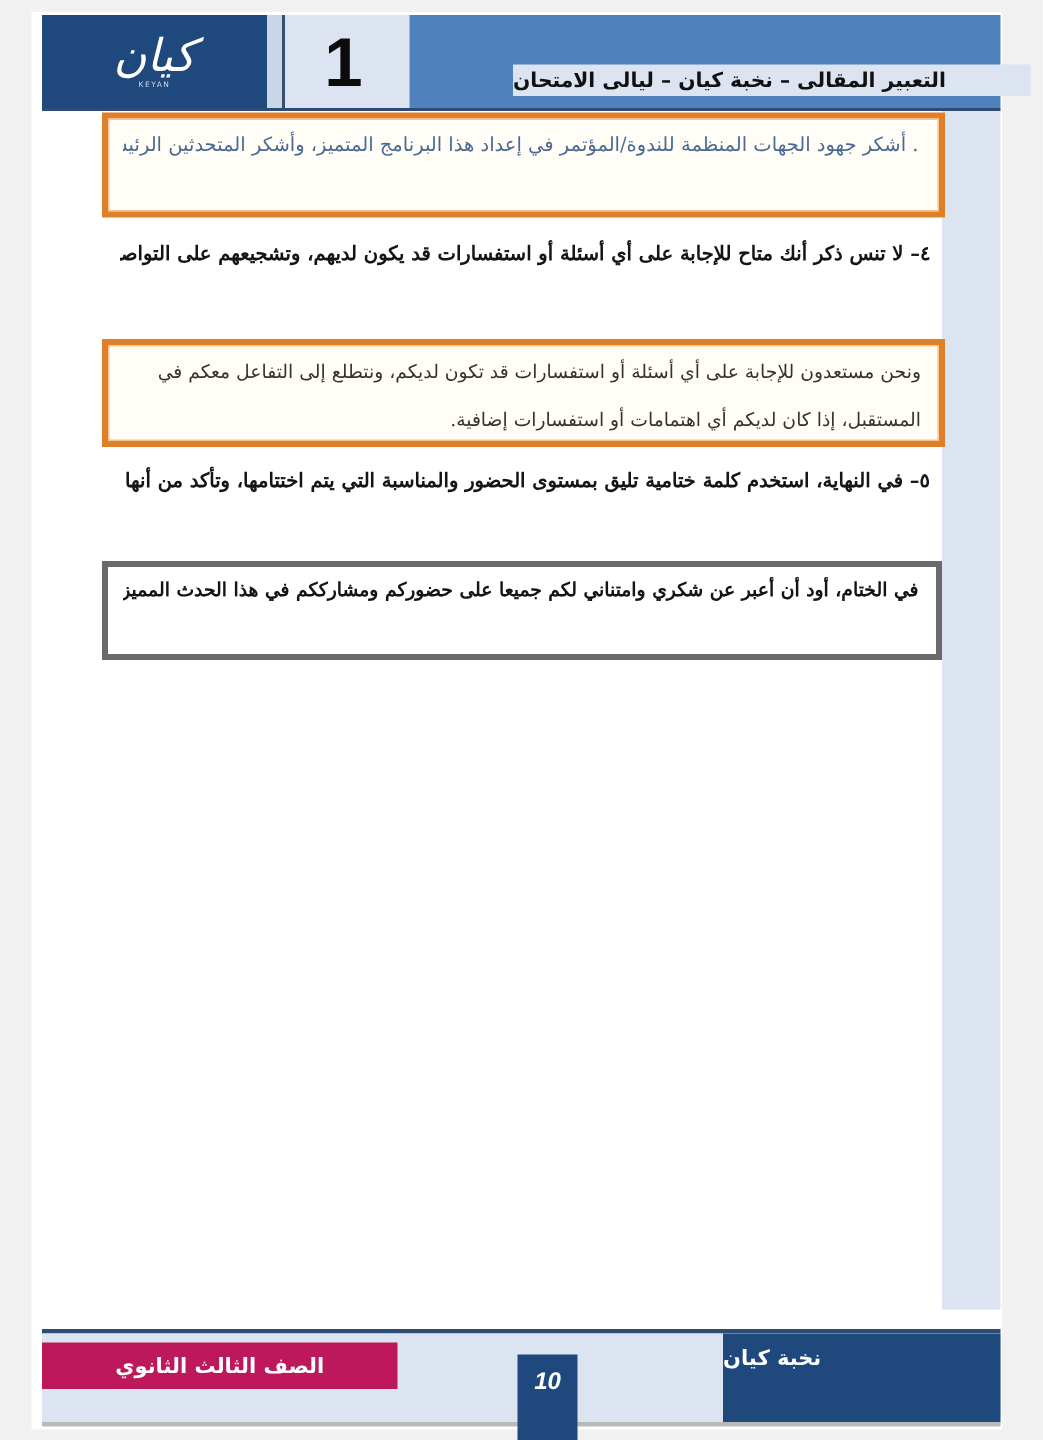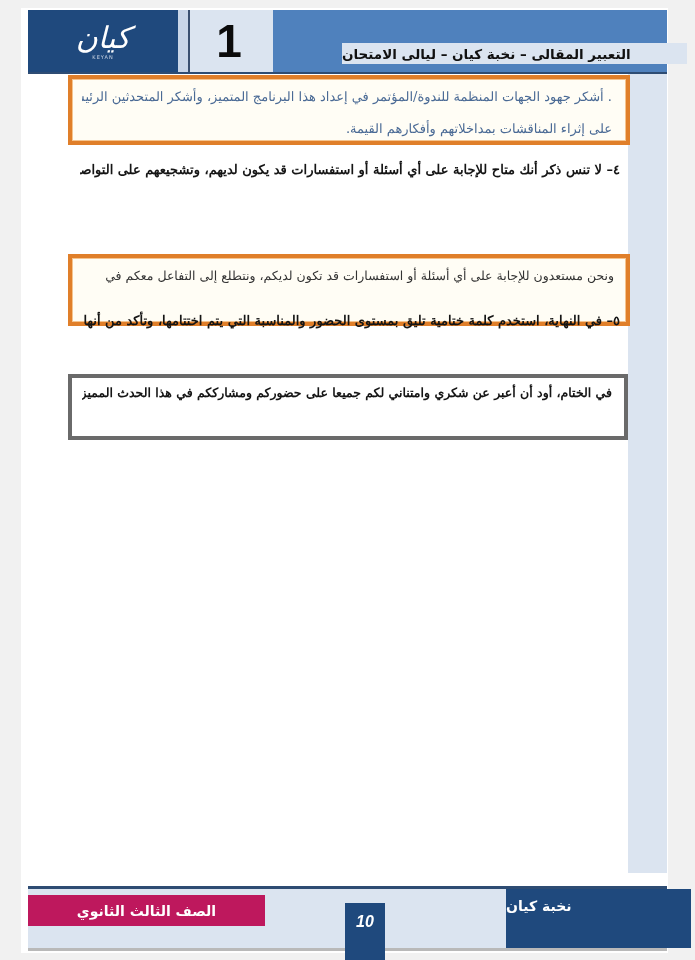--- a/index.html
+++ b/index.html
@@ -65,21 +65,20 @@
     position: absolute; direction: rtl; text-align: right;
     font-family: "DejaVu Serif", serif; font-weight: bold; font-size: 13px; color: #151515;
     line-height: 32px;
   }
   .para-4 { left: 80px; top: 154px; width: 540px; }
   .box-orange-2 {
     left: 68px; top: 226px; width: 562px; height: 72px;
     border: 4px solid #e07f2a; background: #fffdf5;
     padding: 2px 12px 0 10px; font-size: 12.5px; color: #333;
     box-shadow: 0 0 0 1px #f5c48f inset;
-    margin-top: 28px;
   }
   .para-5 { left: 80px; top: 305px; width: 540px; }
   .box-gray {
     left: 68px; top: 374px; width: 560px; height: 66px;
     border: 4px solid #6a6a6a; background: #ffffff;
     padding: 0 12px 0 10px; font-size: 12.5px; color: #151515; font-weight: bold;
     line-height: 30px;
   }
   .box-line { display: block; white-space: nowrap; overflow: hidden; }
 
@@ -92,21 +91,21 @@
     display: flex; align-items: center; justify-content: center; direction: rtl;
   }
   .ftr-grade { color: #ffffff; font-weight: bold; font-size: 14px; font-family: "DejaVu Sans", sans-serif; }
   .ftr-page-box {
     position: absolute; left: 345px; top: 903px; width: 40px; height: 59px; background: #1f497d;
     display: flex; align-items: flex-start; justify-content: center; padding-top: 10px; font-style: italic;
   }
   .ftr-page { color: #ffffff; font-weight: bold; font-size: 16px; font-family: "Liberation Sans", sans-serif; }
   .ftr-brand-box {
     position: absolute; left: 482px; top: 889px; width: 185px; height: 59px; background: #1f497d;
-    display: flex; align-items: flex-start; justify-content: flex-end; padding: 9px 72px 0 0; direction: rtl; margin-left: 24px;
+    display: flex; align-items: flex-start; justify-content: flex-end; padding: 9px 72px 0 0; direction: rtl;
   }
   .ftr-brand { color: #ffffff; font-weight: bold; font-size: 14px; font-family: "DejaVu Sans", sans-serif; }
 </style>
 </head>
 <body>
 
 <div class="page"></div>
 <div class="right-strip"></div>
 
 <div class="hdr-logo-box">
@@ -120,29 +119,29 @@
 </div>
 <div class="hdr-gap2"></div>
 <div class="hdr-blue"></div>
 <div class="hdr-title-bar">
   <span class="hdr-title">التعبير المقالى – نخبة كيان – ليالى الامتحان</span>
 </div>
 <div class="hdr-underline"></div>
 
 <div class="box box-orange-1">
   <span class="box-line">. أشكر جهود الجهات المنظمة للندوة/المؤتمر في إعداد هذا البرنامج المتميز، وأشكر المتحدثين الرئيسيين</span>
-  <span class="box-line">على إثراء المناقشات بمداخلاتهم وأفكارهم القيمة.</span>
 </div>
 
 <div class="para para-4">
   <span class="box-line">٤–  لا تنس ذكر أنك متاح للإجابة على أي أسئلة أو استفسارات قد يكون لديهم، وتشجيعهم على التواصل</span>
 </div>
 
 <div class="box box-orange-2">
   <span class="box-line">ونحن مستعدون للإجابة على أي أسئلة أو استفسارات قد تكون لديكم، ونتطلع إلى التفاعل معكم في</span>
+  <span class="box-line">المستقبل، إذا كان لديكم أي اهتمامات أو استفسارات إضافية.</span>
 </div>
 
 <div class="para para-5">
   <span class="box-line">٥– في النهاية، استخدم كلمة ختامية تليق بمستوى الحضور والمناسبة التي يتم اختتامها، وتأكد من أنها تعبر</span>
 </div>
 
 <div class="box box-gray">
   <span class="box-line">في الختام، أود أن أعبر عن شكري وامتناني لكم جميعا على حضوركم ومشارككم في هذا الحدث المميز،</span>
 </div>
 

